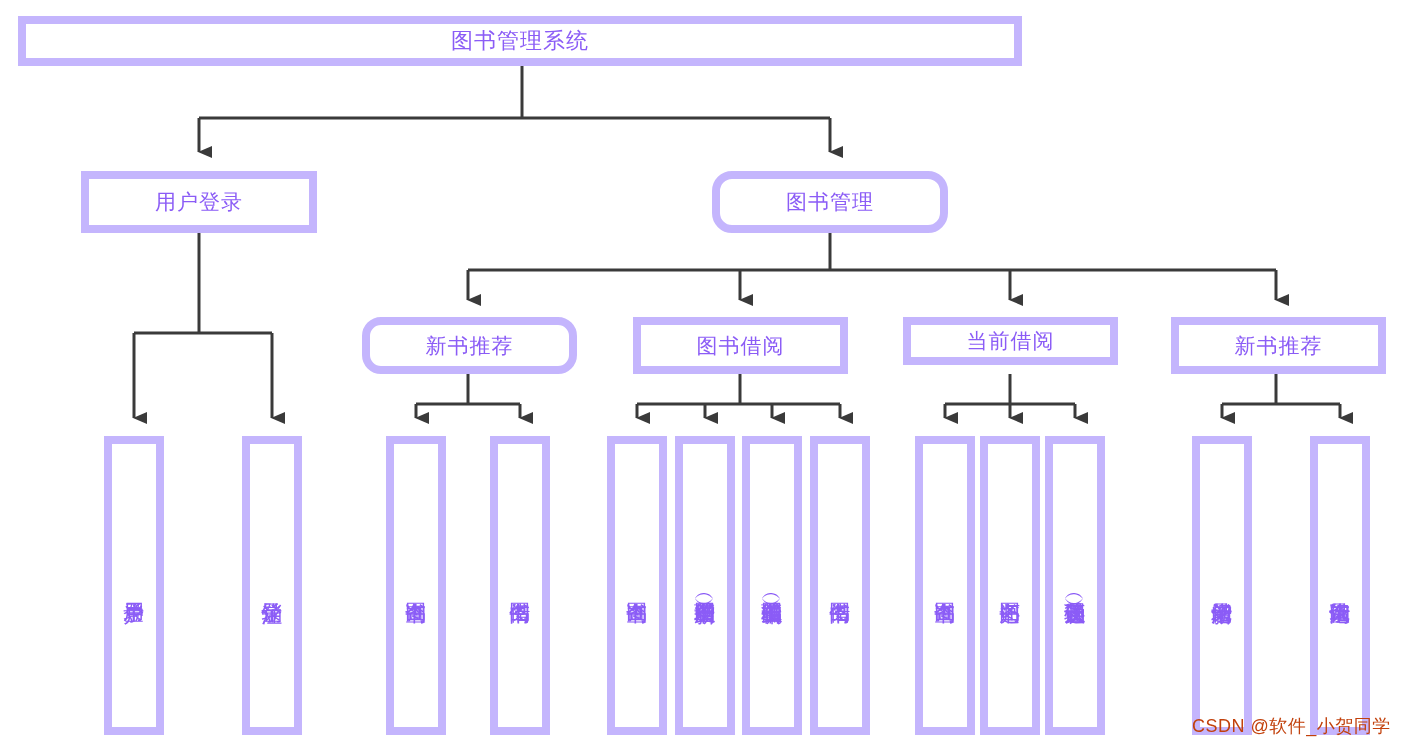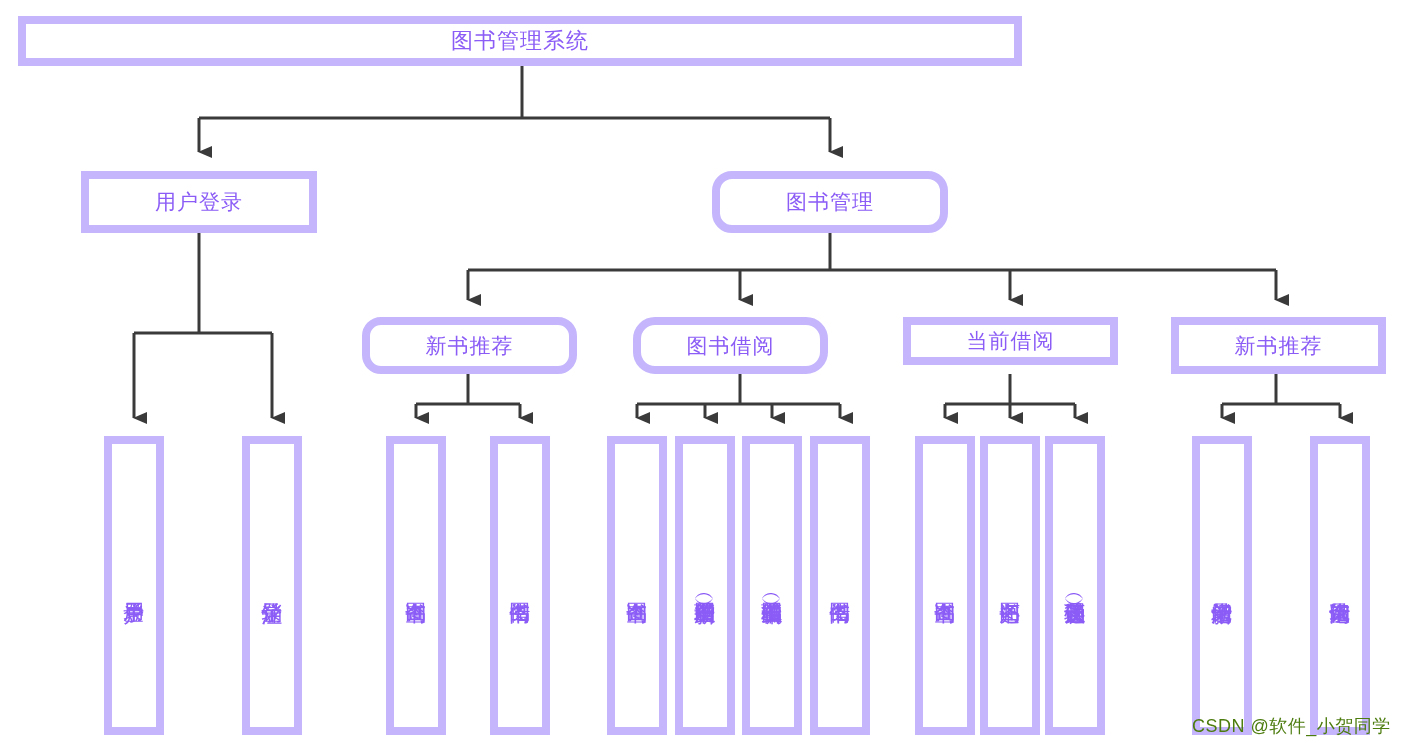--- a/index.html
+++ b/index.html
@@ -52,21 +52,21 @@
     writing-mode: vertical-rl;
     text-orientation: upright;
     white-space: nowrap;
     align-items: center;
     justify-content: center;
     padding: 4px 0;
   }
   .watermark {
     position: absolute;
     font-size: 18px;
-    color: #4d7c0f;
+    color: #c2410c;
     letter-spacing: 0.5px;
     white-space: nowrap;
     user-select: none;
   }
 </style>
 </head>
 <body>
 
 <div id="canvas">
 
@@ -123,21 +123,21 @@
       <path d="M 1340 404 L 1340 418" marker-end="url(#arrow)"></path>
     </g>
   </svg>
 
   <div class="node node-root" style="left:18px; top:16px; width:1004px; height:50px;">图书管理系统</div>
 
   <div class="node node-h" style="left:81px; top:171px; width:236px; height:62px;">用户登录</div>
   <div class="node node-h" style="left:712px; top:171px; width:236px; height:62px;border-radius:20px;">图书管理</div>
 
   <div class="node node-h" style="left:362px; top:317px; width:215px; height:57px;border-radius:19px;">新书推荐</div>
-  <div class="node node-h" style="left:633px; top:317px; width:195px; height:57px;border-radius:22px;">图书借阅</div>
+  <div class="node node-h" style="left:633px; top:317px; width:215px; height:57px;">图书借阅</div>
   <div class="node node-h" style="left:903px; top:317px; width:215px; height:48px;">当前借阅</div>
   <div class="node node-h" style="left:1171px; top:317px; width:215px; height:57px;">新书推荐</div>
 
   <div class="node node-v" style="left:104px; top:436px; width:60px; height:299px;">用户登录</div>
   <div class="node node-v" style="left:242px; top:436px; width:60px; height:299px;">注销登录</div>
 
   <div class="node node-v" style="left:386px; top:436px; width:60px; height:299px;">查询图书</div>
   <div class="node node-v" style="left:490px; top:436px; width:60px; height:299px;">借阅图书</div>
 
   <div class="node node-v" style="left:607px; top:436px; width:60px; height:299px;">查询图书</div>

